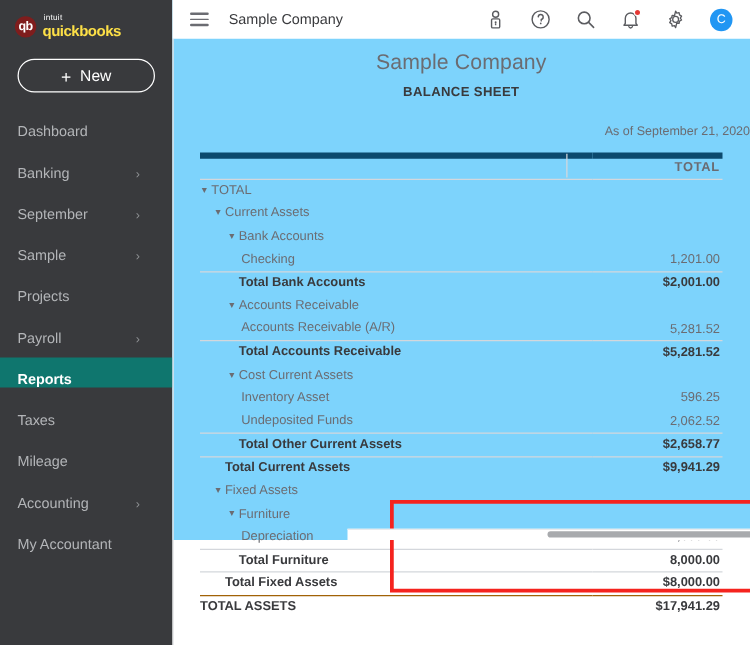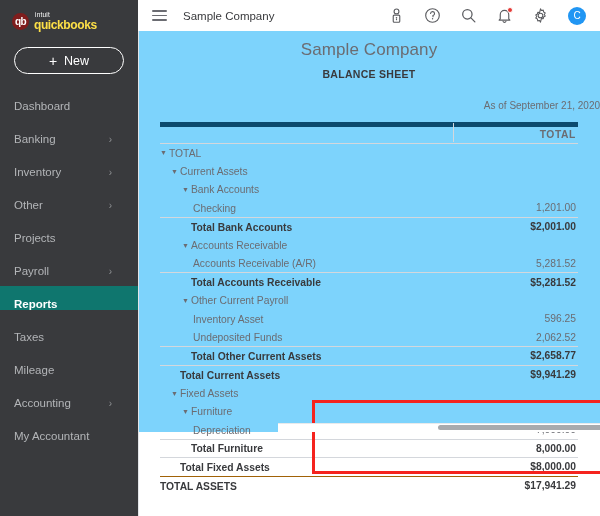--- a/index.html
+++ b/index.html
@@ -192,25 +192,25 @@
 
     <div class="nav" id="nav">
         <div class="nav-item">
           <span>Dashboard</span>
         </div>
         <div class="nav-item">
           <span>Banking</span>
           <span class="nav-chevron">›</span>
         </div>
         <div class="nav-item">
-          <span>Inventory</span>
-          <span class="nav-chevron">›</span>
-        </div>
-        <div class="nav-item">
-          <span>Other</span>
+          <span>September</span>
+          <span class="nav-chevron">›</span>
+        </div>
+        <div class="nav-item">
+          <span>Sample</span>
           <span class="nav-chevron">›</span>
         </div>
         <div class="nav-item">
           <span>Projects</span>
         </div>
         <div class="nav-item">
           <span>Payroll</span>
           <span class="nav-chevron">›</span>
         </div>
         <div class="nav-item active">
@@ -323,21 +323,21 @@
               </tr>
               <tr>
                 <td class="ind3"><span class="lbl">Accounts Receivable (A/R)</span></td>
                 <td class="amt">5,281.52</td>
               </tr>
               <tr class="total-row">
                 <td class="ind-t2"><span class="lbl">Total Accounts Receivable</span></td>
                 <td class="amt">$5,281.52</td>
               </tr>
               <tr>
-                <td class="ind2"><span class="caret">▼</span><span class="lbl">Other Current Payroll</span></td>
+                <td class="ind2"><span class="caret">▼</span><span class="lbl">Cost Current Assets</span></td>
                 <td class="amt"></td>
               </tr>
               <tr>
                 <td class="ind3"><span class="lbl">Inventory Asset</span></td>
                 <td class="amt">596.25</td>
               </tr>
               <tr>
                 <td class="ind3"><span class="lbl">Undeposited Funds</span></td>
                 <td class="amt">2,062.52</td>
               </tr>

